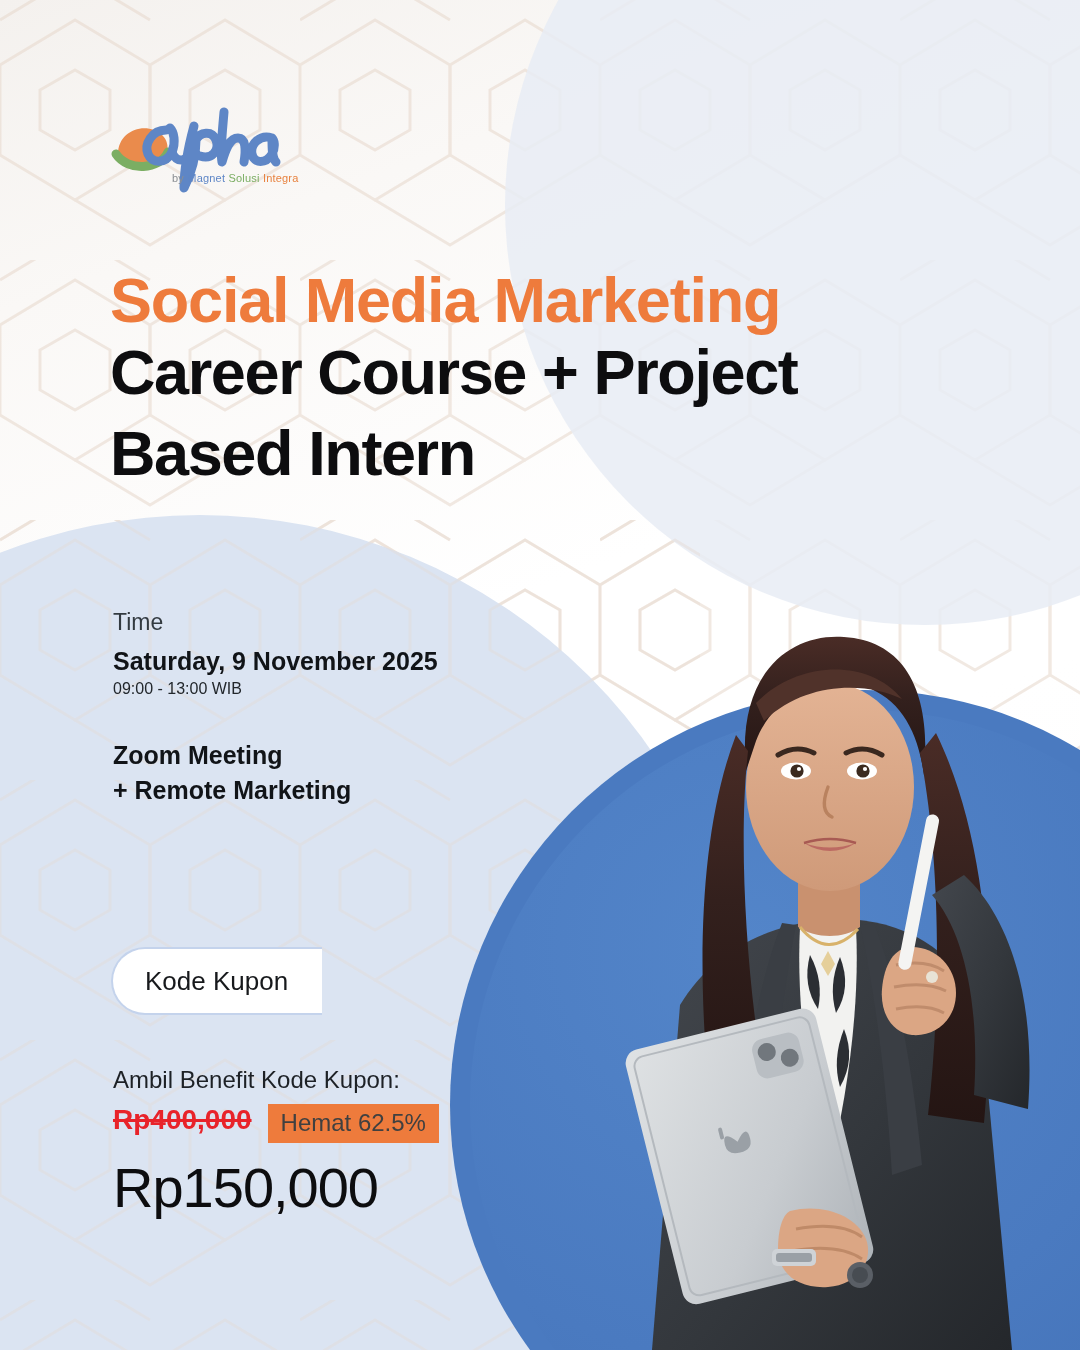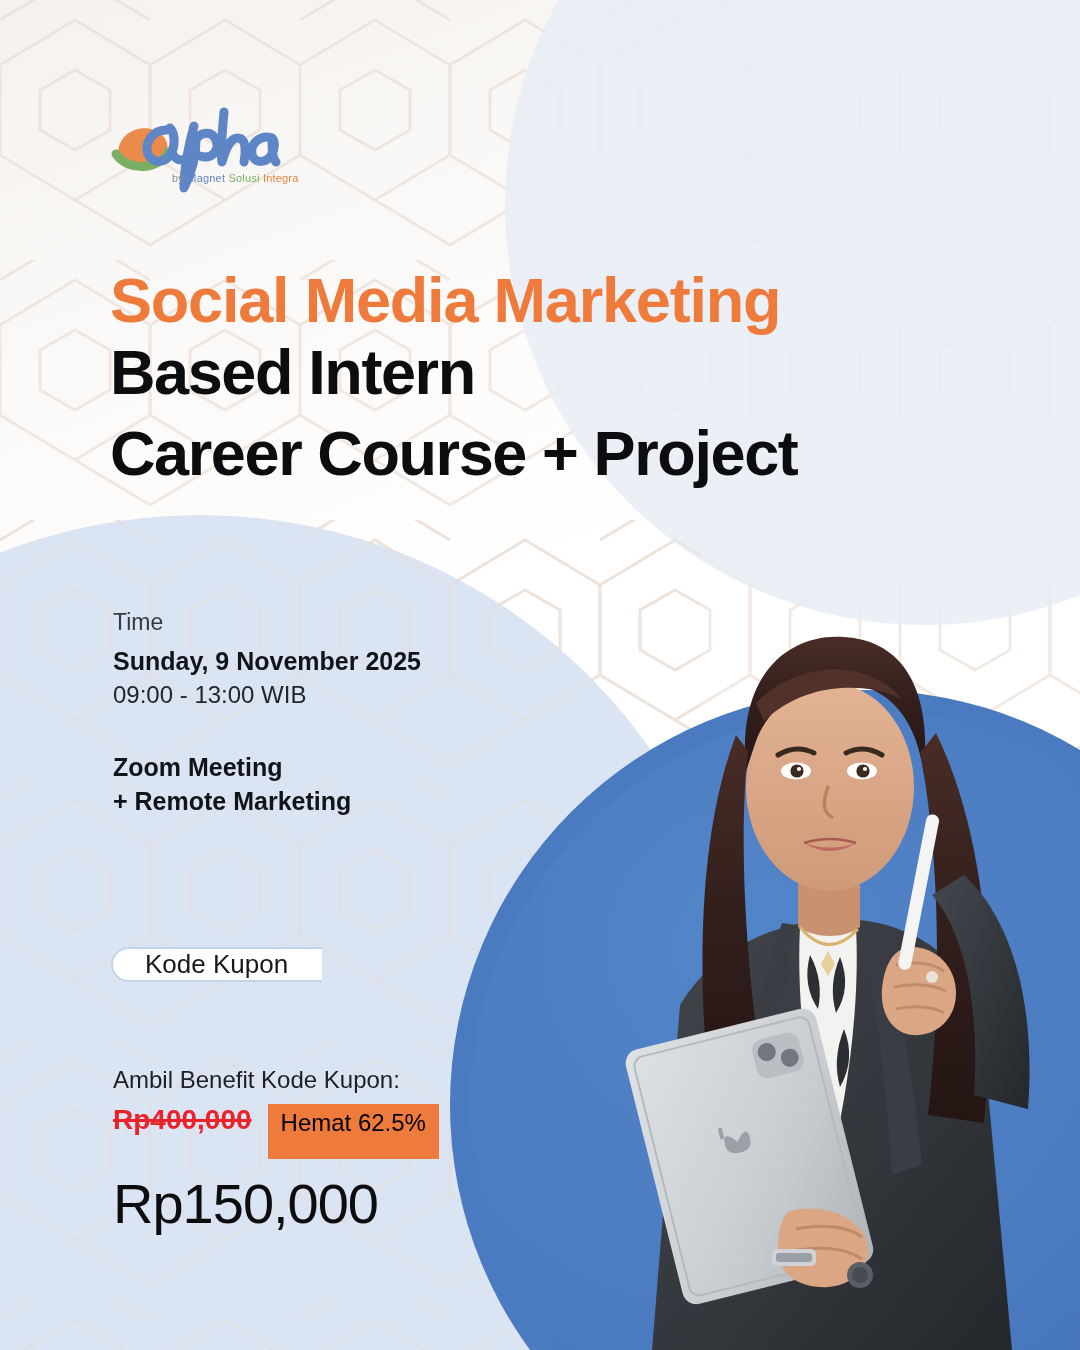--- a/index.html
+++ b/index.html
@@ -57,26 +57,26 @@
   .h-black{
     font-size:63px;font-weight:800;color:#0d0d0f;letter-spacing:-1.4px;
     line-height:1.28;margin:0;
   }
 
   
   .info{position:absolute;left:113px;top:605px;width:470px;}
   .info-group{margin-bottom:38px;}
   .info-label{font-size:23px;color:#333a40;line-height:1.5;margin-bottom:4px;}
   .info-strong{font-size:25px;font-weight:700;color:#111418;line-height:1.38;}
-  .info-sub{font-size:24px;color:#22272c;line-height:1.4;}
+  .info-sub{font-size:16px;color:#22272c;line-height:1.4;}
 
   
   .coupon{
     position:absolute;left:111px;top:947px;height:68px;
-    display:flex;align-items:stretch;flex-direction:column;
+    display:flex;align-items:stretch;
   }
   .coupon-left{
     background:#ffffff;border:2px solid #c4d3ec;border-right:none;
     border-radius:34px 0 0 34px;
     display:flex;align-items:center;padding:0 34px 0 32px;
     font-size:26px;color:#17191c;white-space:nowrap;
   }
   .coupon-right{
     margin-left:-26px;
     background:linear-gradient(100deg,#4a7ac0 0%,#5b8ad0 55%,#6c9ae0 100%);
@@ -89,22 +89,22 @@
   
   .price-block{position:absolute;left:113px;top:1062px;width:520px;}
   .price-caption{font-size:24px;color:#1d2126;line-height:1.5;}
   .price-row{display:flex;align-items:flex-start;gap:16px;margin-top:6px;}
   .price-old{
     font-size:28px;font-weight:700;color:#e8232a;
     text-decoration:line-through;text-decoration-thickness:3px;
     white-space:nowrap;
   }
   .price-badge{
-    background:#ee7b3c;color:#000000;font-size:24px;
-    padding:6px 13px 23px 13px;white-space:nowrap;line-height:1.1;
+    background:#ee7b3c;color:#404040;font-size:24px;
+    padding:6px 13px 7px 13px;white-space:nowrap;line-height:1.1;
   }
   .price-final{
     font-size:56px;font-weight:400;color:#0d0d0f;letter-spacing:-1px;
     margin-top:14px;line-height:1.1;
   }
 
   
   .presenter{position:absolute;left:560px;top:575px;width:520px;height:775px;}
 </style>
 </head>
@@ -251,28 +251,28 @@
   </svg>
   <div class="logo-tagline">
     <span class="t-by">by</span>
     <span class="t-magnet">Magnet</span>
     <span class="t-solusi">Solusi</span>
     <span class="t-integra">Integra</span>
   </div>
 
   <div class="headline-block">
     <div class="h-orange">Social Media Marketing</div>
+    <div class="h-black">Career Course + Project</div>
     <div class="h-black">Based Intern</div>
-    <div class="h-black">Career Course + Project</div>
   </div>
 
   <div class="info">
     <div class="info-group">
       <div class="info-label">Time</div>
-      <div class="info-strong">Sunday, 9 November 2025</div>
+      <div class="info-strong">Saturday, 9 November 2025</div>
       <div class="info-sub">09:00 - 13:00 WIB</div>
     </div>
     <div class="info-group">
       <div class="info-strong">Zoom Meeting</div>
       <div class="info-strong">+ Remote Marketing</div>
     </div>
   </div>
 
   <div class="coupon">
     <div class="coupon-left">Kode Kupon</div>

